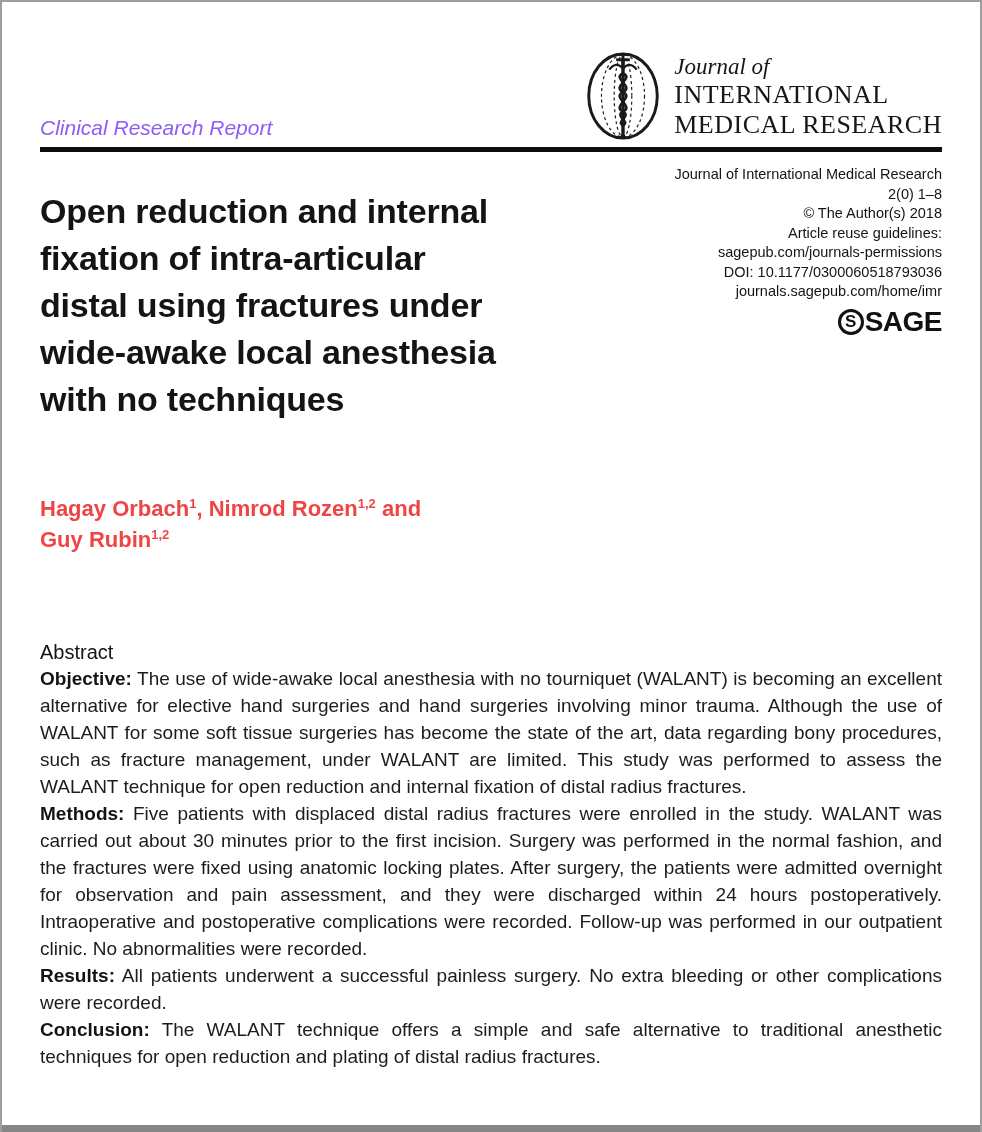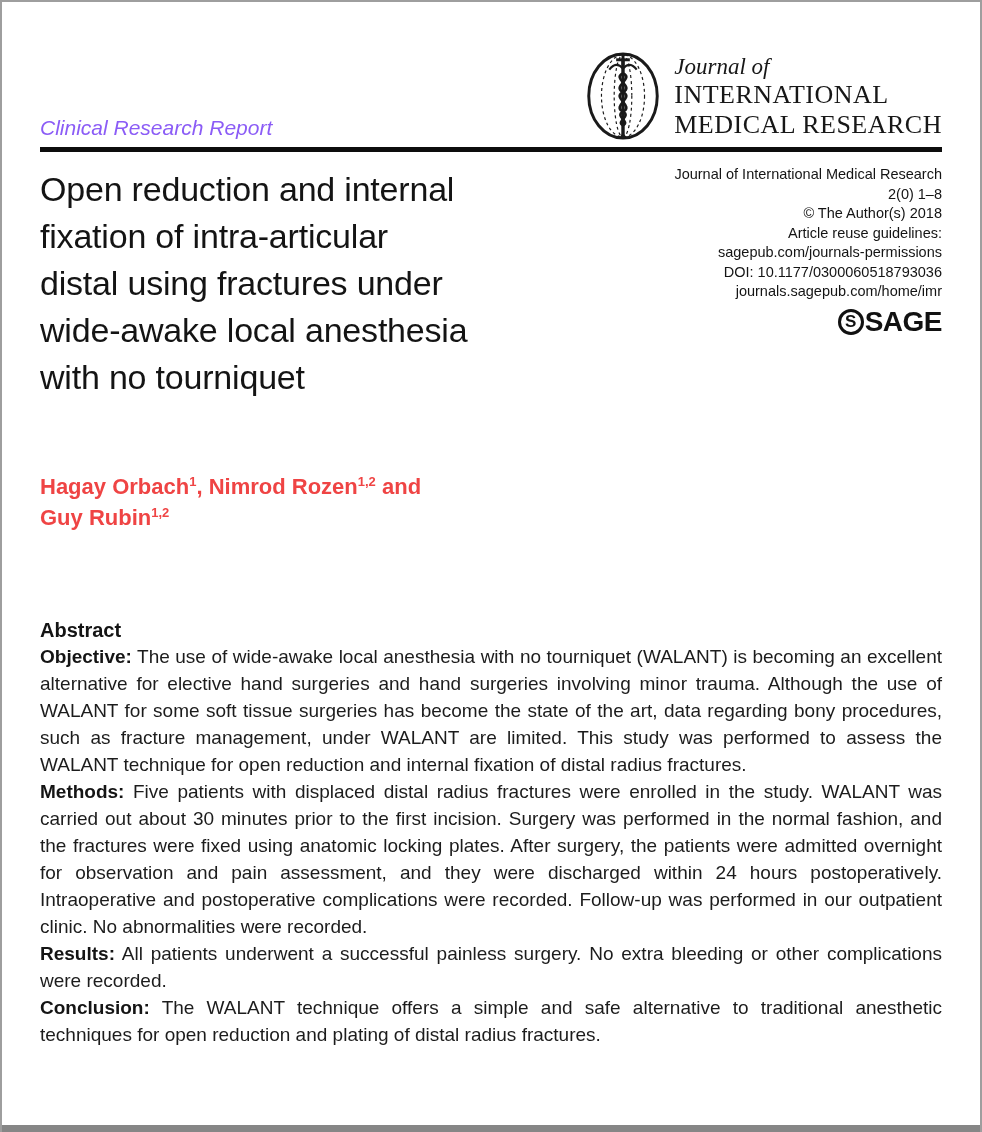--- a/index.html
+++ b/index.html
@@ -65,41 +65,41 @@
     font-weight: bold;
     font-size: 17px;
     line-height: 1;
     color: #111;
     margin-right: 1px;
   }
   .sage-word { font-weight: bold; font-size: 28px; letter-spacing: -0.5px; color: #111; }
 
   
   .title {
-    margin-top: 14px;
+    margin-top: 36px;
     width: 620px;
-    font-weight: normal;
+    font-weight: bold;
     font-size: 34px;
     line-height: 47px;
     letter-spacing: -0.2px;
     color: #141414;
   }
   .title div { white-space: nowrap; }
   .authors {
     margin-top: 70px;
     font-weight: bold;
     font-size: 22px;
     line-height: 31px;
     color: #ef4444;
   }
   .authors sup { font-size: 13px; vertical-align: super; line-height: 0; }
 
   
   .abstract { margin-top: 84px; }
-  .abstract h2 { font-size: 20px; line-height: 26px; font-weight: bold; color: #141414; }
+  .abstract h2 { font-size: 20px; line-height: 26px; font-weight: normal; color: #141414; }
   .abstract p {
     font-size: 19px;
     line-height: 27px;
     text-align: justify;
     color: #1c1c1c;
   }
   .abstract p b { color: #141414; }
 
   .bottom-bar {
     position: absolute;
@@ -152,21 +152,21 @@
         <span class="circle-s">S</span>
         <span class="sage-word">SAGE</span>
       </div>
     </div>
 
     <div class="title">
       <div>Open reduction and internal</div>
       <div>fixation of intra-articular</div>
       <div>distal using fractures under</div>
       <div>wide-awake local anesthesia</div>
-      <div>with no tourniquet</div>
+      <div>with no techniques</div>
     </div>
 
     <div class="authors"><span>Hagay Orbach</span><sup>1</sup><span>, </span><span>Nimrod Rozen</span><sup>1,2</sup><span> and</span><br><span>Guy Rubin</span><sup>1,2</sup></div>
 
     <div class="abstract">
       <h2>Abstract</h2>
       <p><b>Objective:</b> <span>The use of wide-awake local anesthesia with no tourniquet (WALANT) is becoming an excellent alternative for elective hand surgeries and hand surgeries involving minor trauma. Although the use of WALANT for some soft tissue surgeries has become the state of the art, data regarding bony procedures, such as fracture management, under WALANT are limited. This study was performed to assess the WALANT technique for open reduction and internal fixation of distal radius fractures.</span></p>
       <p><b>Methods:</b> <span>Five patients with displaced distal radius fractures were enrolled in the study. WALANT was carried out about 30 minutes prior to the first incision. Surgery was performed in the normal fashion, and the fractures were fixed using anatomic locking plates. After surgery, the patients were admitted overnight for observation and pain assessment, and they were discharged within 24 hours postoperatively. Intraoperative and postoperative complications were recorded. Follow-up was performed in our outpatient clinic. No abnormalities were recorded.</span></p>
       <p><b>Results:</b> <span>All patients underwent a successful painless surgery. No extra bleeding or other complications were recorded.</span></p>
       <p><b>Conclusion:</b> <span>The WALANT technique offers a simple and safe alternative to traditional anesthetic techniques for open reduction and plating of distal radius fractures.</span></p>

